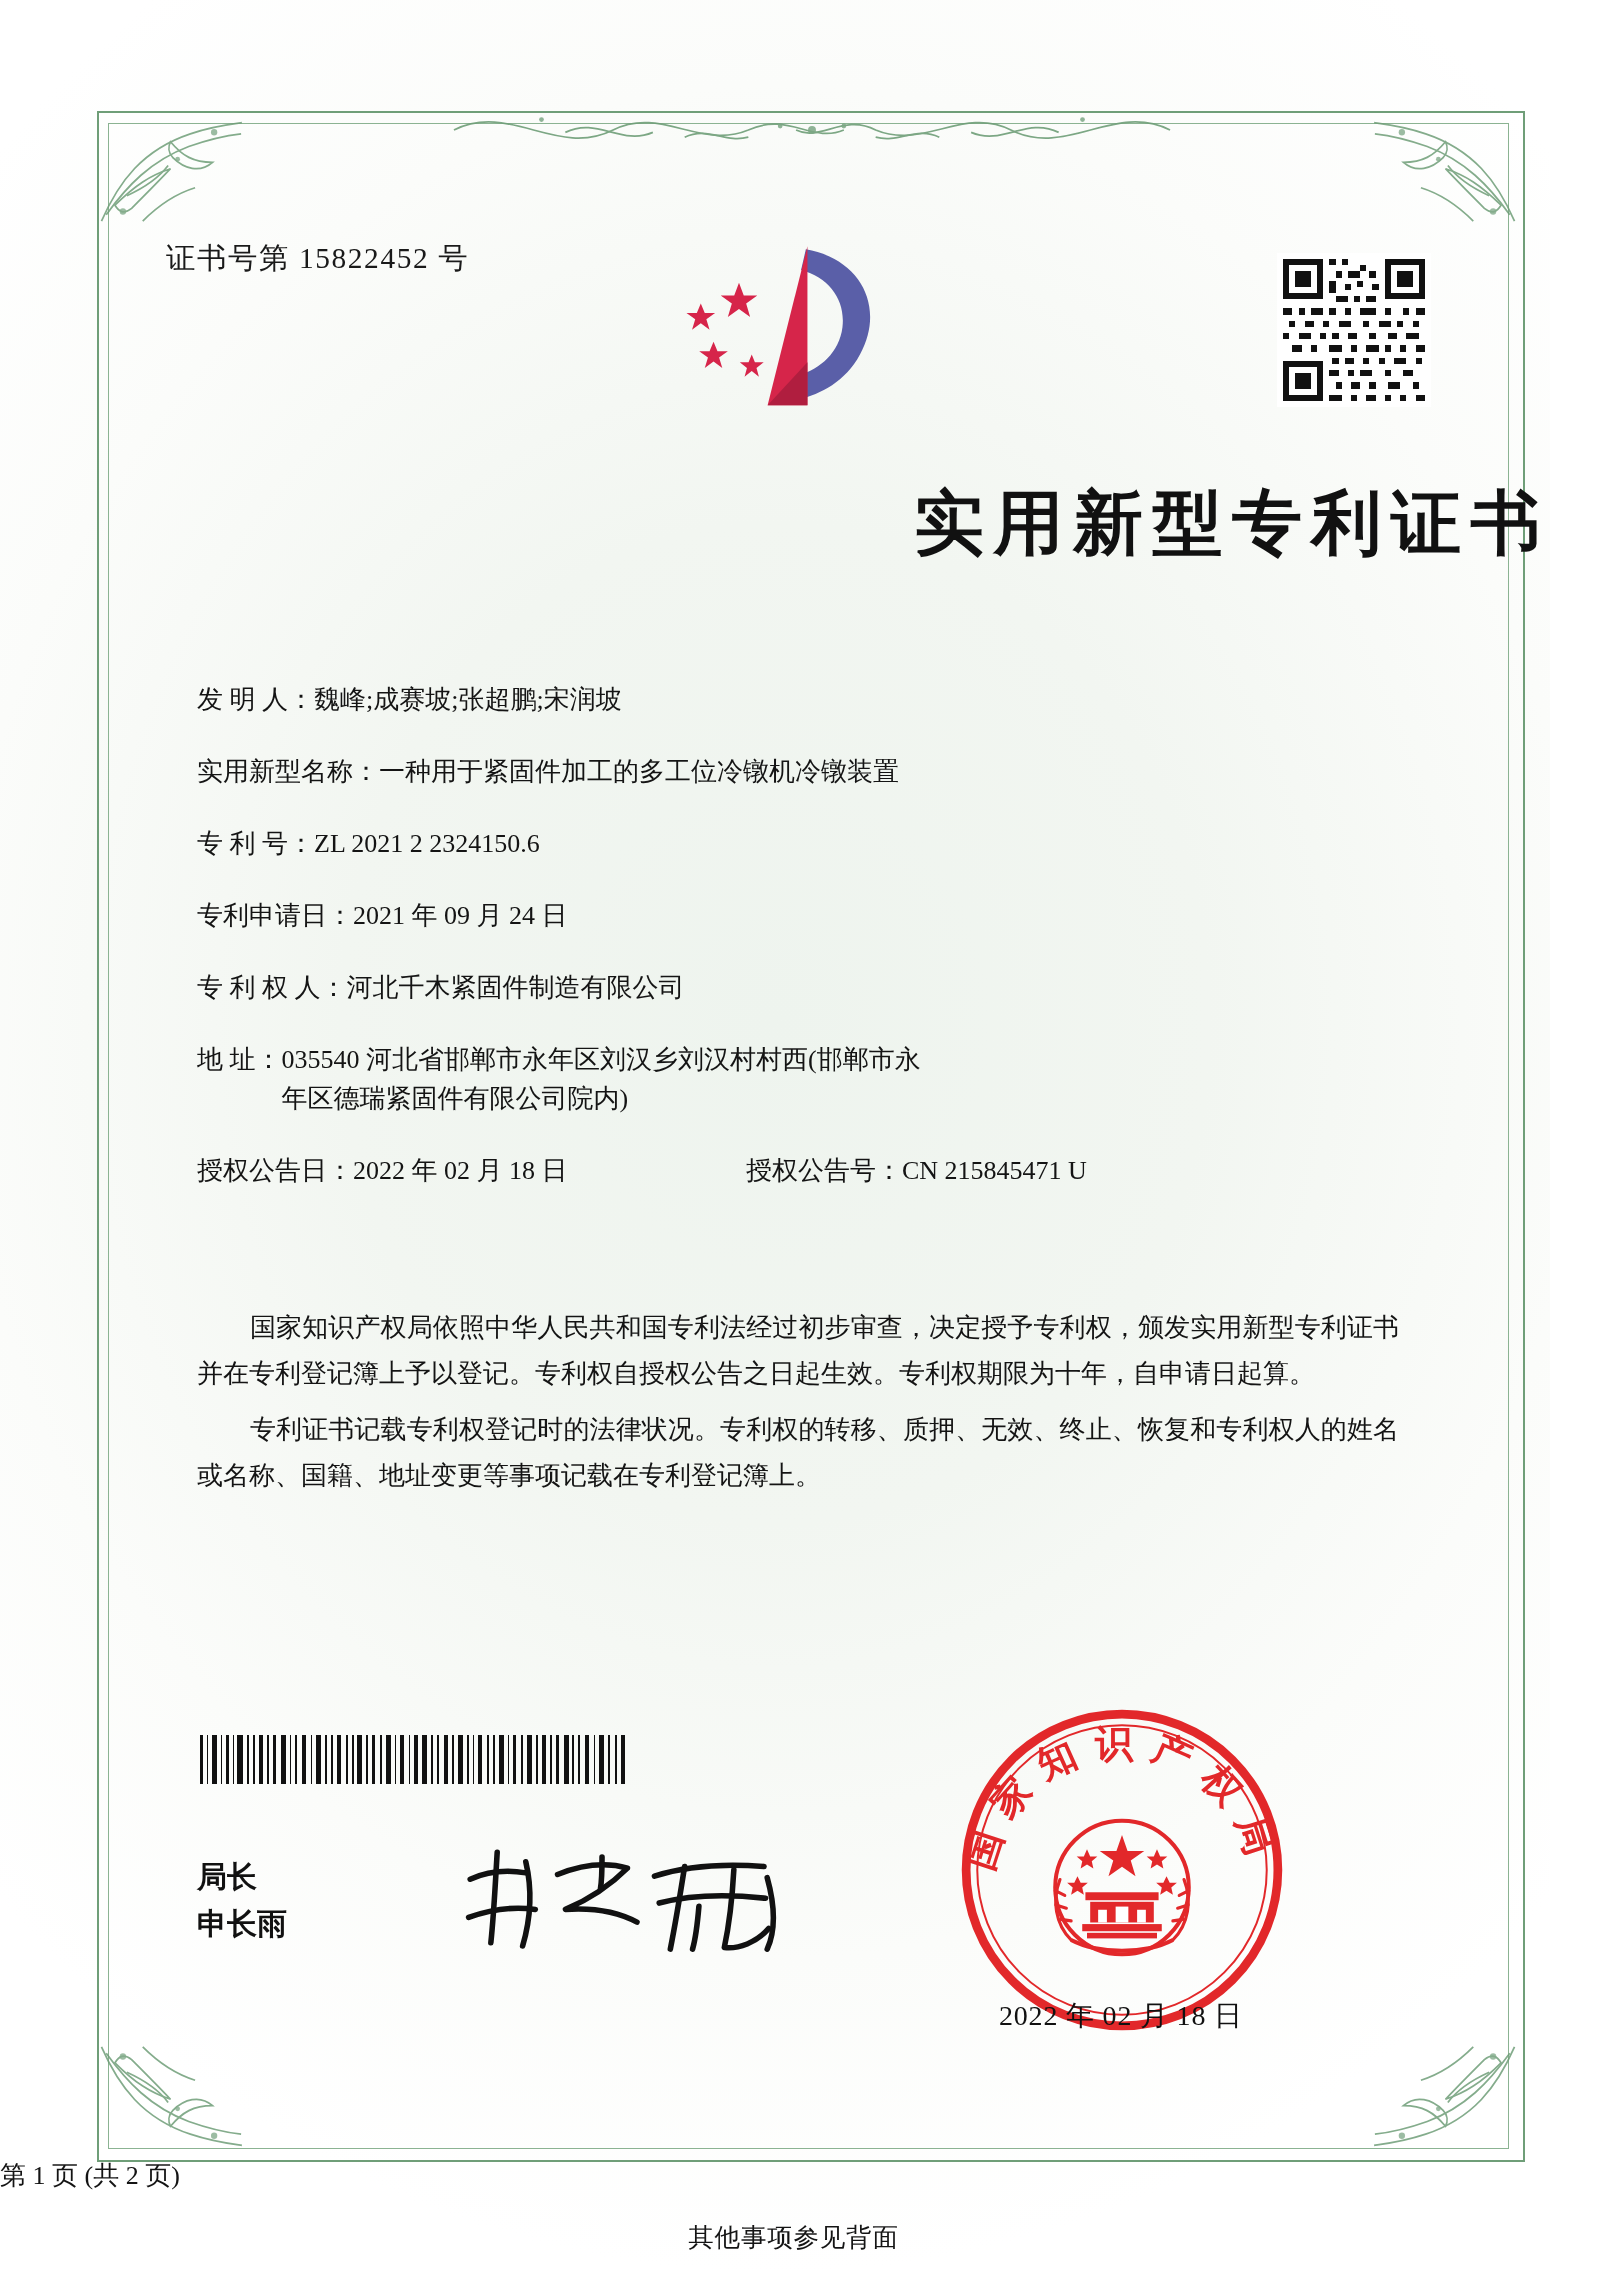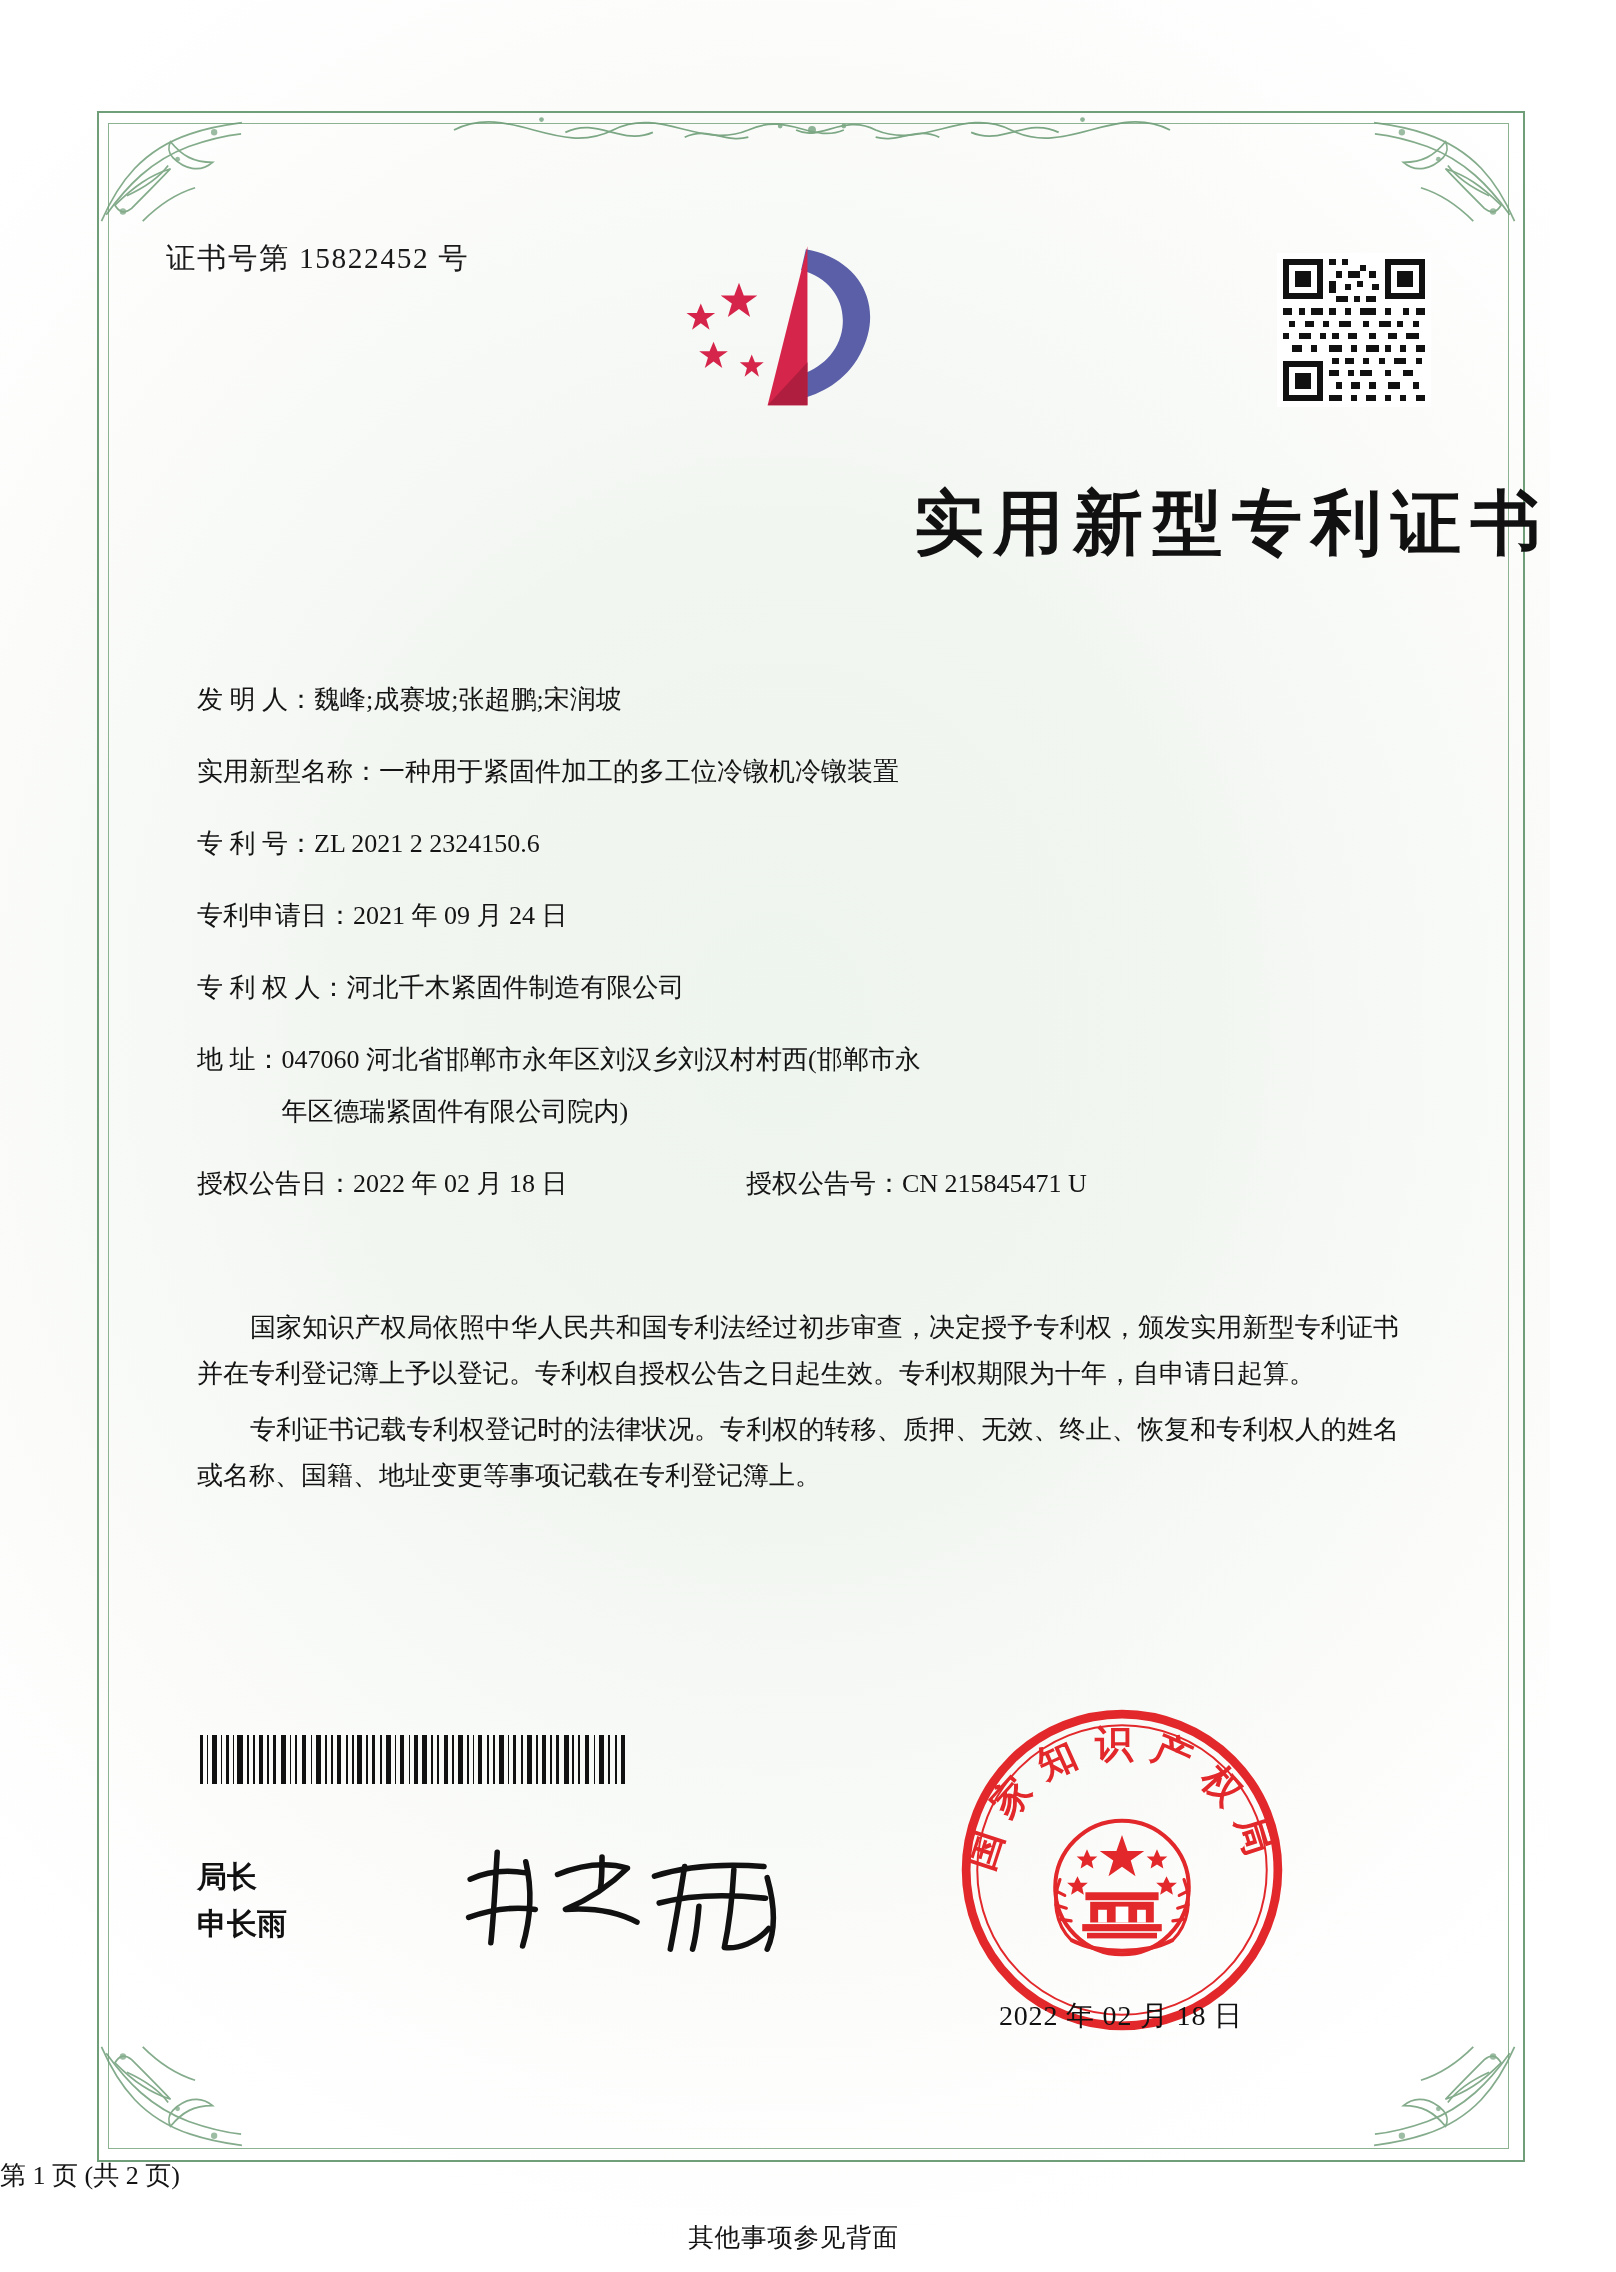--- a/index.html
+++ b/index.html
@@ -119,21 +119,20 @@
     letter-spacing: 0px;
   }
   .field-value {
     flex: 1 1 auto;
     white-space: normal;
   }
   .field-value.nowrap { white-space: nowrap; }
   .addr-second {
     display: block;
     margin-left: 0;
-    margin-top: 13px;
   }
   .row-two-col {
     display: flex;
     align-items: flex-start;
     margin-bottom: 29px;
   }
   .row-two-col .col1 { width: 549px; display: flex; }
   .row-two-col .col2 { display: flex; }
 
   
@@ -450,21 +449,21 @@
     </div>
 
     <div class="field-row">
       <span class="field-label">专 利 权 人：</span>
       <span class="field-value nowrap">河北千木紧固件制造有限公司</span>
     </div>
 
     <div class="field-row">
       <span class="field-label">地        址：</span>
       <span class="field-value">
-        <span>047060 河北省邯郸市永年区刘汉乡刘汉村村西(邯郸市永</span>
+        <span>035540 河北省邯郸市永年区刘汉乡刘汉村村西(邯郸市永</span>
         <span class="addr-second">年区德瑞紧固件有限公司院内)</span>
       </span>
     </div>
 
     <div class="row-two-col">
       <span class="col1">
         <span class="field-label">授权公告日：</span>
         <span class="field-value nowrap">2022 年 02 月 18 日</span>
       </span>
       <span class="col2">

